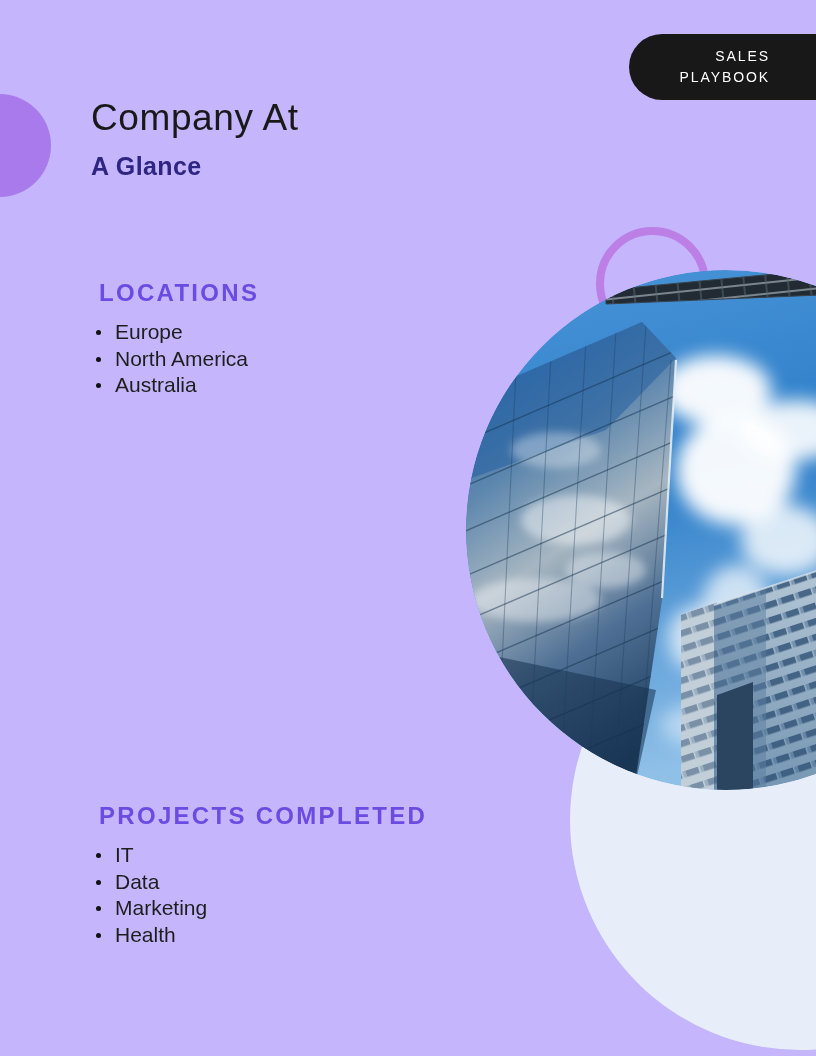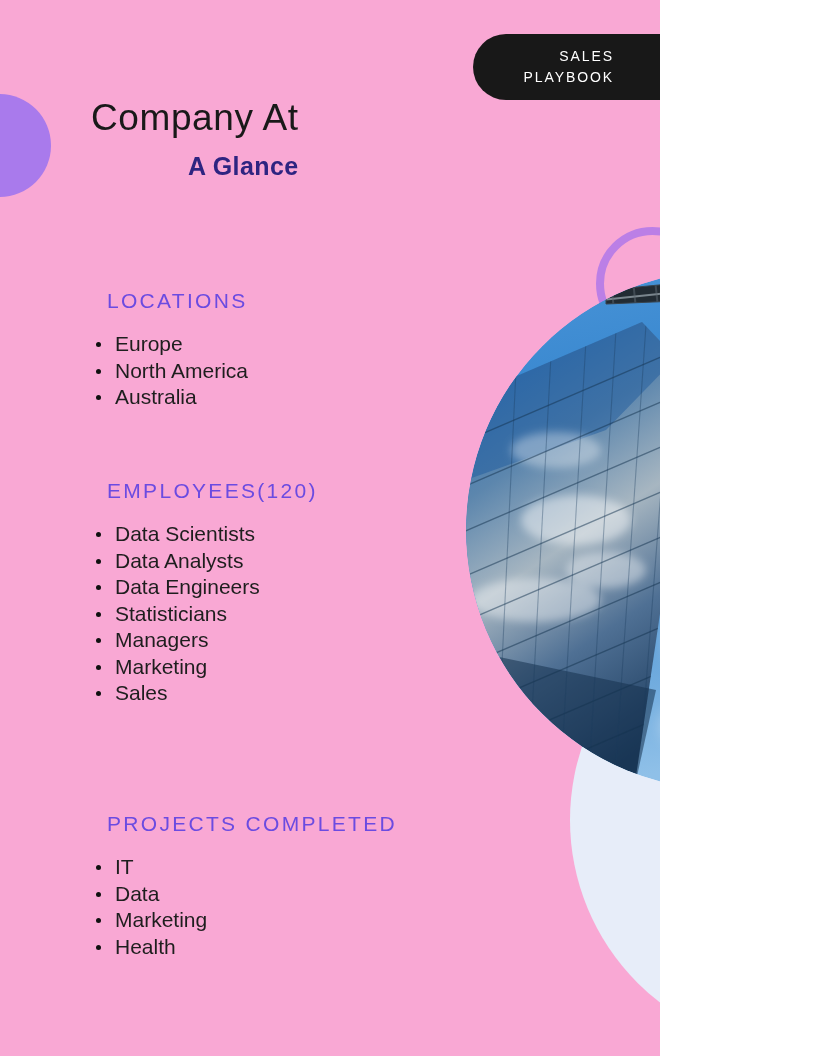--- a/index.html
+++ b/index.html
@@ -1,44 +1,44 @@
 <!DOCTYPE html>
 <html style="--accent-purple: #6b4be1; --title-indigo: #2e2481; --title-black: #191919; --body-text: #1e1e1e; --badge-bg: #181818; --badge-text: #ffffff; --deco-circle: #a97aec; --deco-ring: #bb7fe6; --deco-blue: #e7edf9;"><head>
 <meta charset="utf-8">
 <style>
   html,body{margin:0;padding:0;background:#fff;}
   .page{
-    position:relative;width:660px;height:1056px;background:#f9a8d4;overflow:hidden;
+    position:relative;width:816px;height:1056px;background:#c4b5fd;overflow:hidden;
     font-family:"Liberation Sans",sans-serif;
   }
   
   .deco-circle-left{position:absolute;left:-52px;top:94px;width:103px;height:103px;
     border-radius:50%;background:var(--deco-circle);z-index:2;}
   .deco-blue-circle{position:absolute;left:570px;top:590px;width:460px;height:460px;
     border-radius:50%;background:var(--deco-blue);z-index:1;}
   .deco-ring{position:absolute;left:596px;top:227px;width:113px;height:113px;
     border-radius:50%;border:8px solid var(--deco-ring);box-sizing:border-box;z-index:2;}
   .photo-circle{position:absolute;left:466px;top:270px;width:520px;height:520px;
     border-radius:50%;overflow:hidden;z-index:3;}
   
   .badge{position:absolute;top:34px;right:0;width:187px;height:66px;
     background:var(--badge-bg);border-radius:33px 0 0 33px;z-index:6;
     display:flex;flex-direction:column;justify-content:center;align-items:flex-end;
     padding-right:46px;box-sizing:border-box;}
   .badge span{color:var(--badge-text);font-size:14px;letter-spacing:1.9px;line-height:21px;}
   
-  .title{position:absolute;left:91px;top:94px;z-index:4;text-align:right;}
+  .title{position:absolute;left:91px;top:94px;z-index:4;}
   .title-line1{font-size:37px;font-weight:400;letter-spacing:.6px;
     color:var(--title-black);line-height:47px;}
   .title-line2{font-size:25px;font-weight:700;letter-spacing:.4px;
     color:var(--title-indigo);line-height:50px;}
   
   .info-section{position:absolute;left:91px;width:430px;z-index:4;}
   .sec-0{top:271px;} .sec-1{top:461px;} .sec-2{top:794px;}
-  .section-heading{margin:16px;font-size:21px;font-weight:400;letter-spacing:2.3px;
+  .section-heading{margin:8px;font-size:24px;font-weight:700;letter-spacing:2.3px;
     color:var(--accent-purple);line-height:28px;}
   .section-list{margin:12px 0 0;padding:0;list-style:none;}
   .section-list li{position:relative;padding-left:24px;font-size:21px;
     line-height:26.5px;color:var(--body-text);}
   .section-list li::before{content:"";position:absolute;left:5px;top:11px;
     width:5px;height:5px;border-radius:50%;background:#101010;}
 </style>
 </head>
 <body>
 
@@ -161,32 +161,20 @@
 
   <section class="info-section sec-0">
     <h2 class="section-heading">LOCATIONS</h2>
     <ul class="section-list">
         <li>Europe</li>
         <li>North America</li>
         <li>Australia</li>
       </ul>
   </section>
 
-  <section class="info-section sec-1">
-    <h2 class="section-heading">EMPLOYEES(120)</h2>
-    <ul class="section-list">
-        <li>Data Scientists</li>
-        <li>Data Analysts</li>
-        <li>Data Engineers</li>
-        <li>Statisticians</li>
-        <li>Managers</li>
-        <li>Marketing</li>
-        <li>Sales</li>
-      </ul>
-  </section>
 
   <section class="info-section sec-2">
     <h2 class="section-heading">PROJECTS COMPLETED</h2>
     <ul class="section-list">
         <li>IT</li>
         <li>Data</li>
         <li>Marketing</li>
         <li>Health</li>
       </ul>
   </section>

